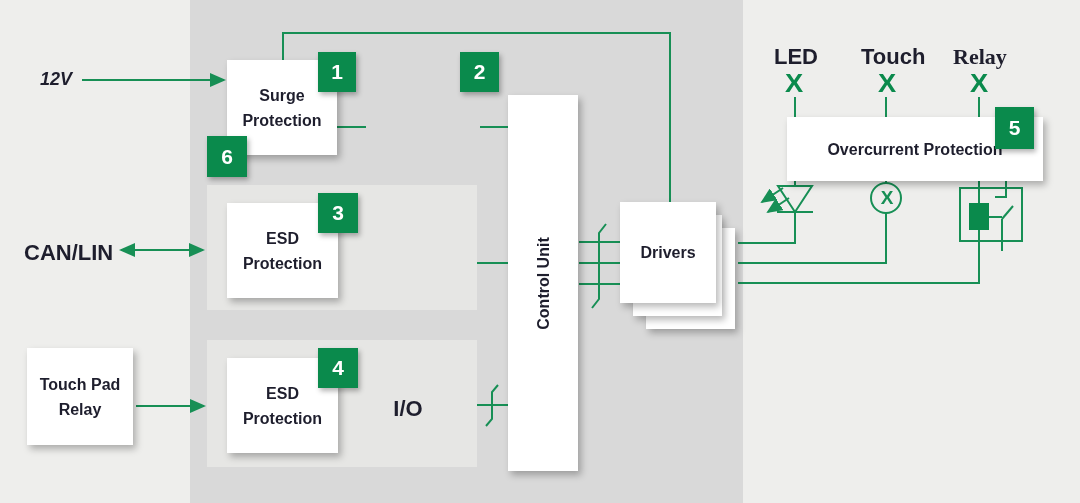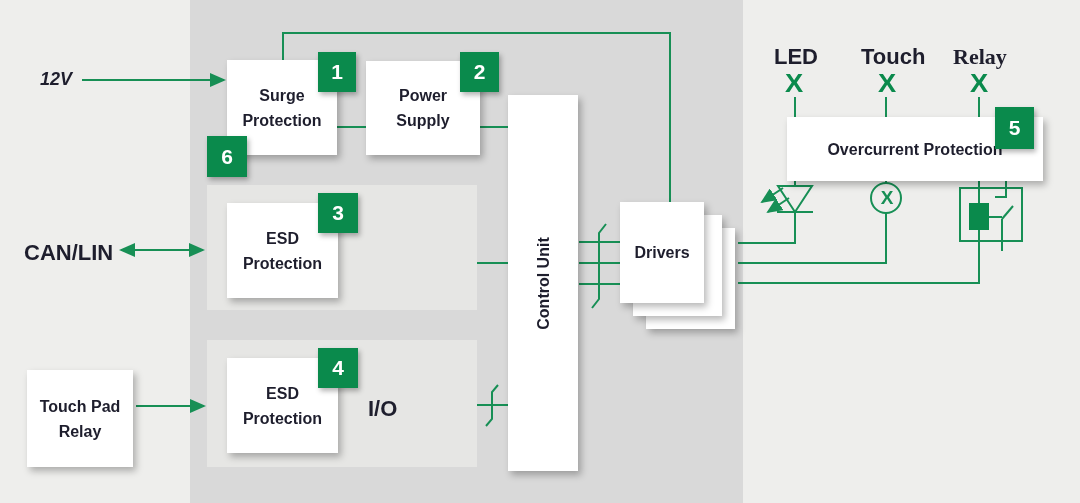--- a/index.html
+++ b/index.html
@@ -103,55 +103,51 @@
       <path class="ln" d="M1002 219 V251"></path>
       <path class="ln" d="M1006 176 V197 H995"></path>
     </g>
   </svg>
 
   <div class="box" style="left:227px;top:60px;width:110px;height:95px;">
     <span>Surge</span>
     <span>Protection</span>
   </div>
 
-  <div class="box" style="left:366px;top:61px;width:114px;height:94px;">
-    <span>Power</span>
-    <span>Supply</span>
-  </div>
 
   <div class="box" style="left:227px;top:203px;width:111px;height:95px;">
     <span>ESD</span>
     <span>Protection</span>
   </div>
 
   <div class="box" style="left:227px;top:358px;width:111px;height:95px;">
     <span>ESD</span>
     <span>Protection</span>
   </div>
 
-  <div class="box" style="left:27px;top:370px;width:106px;height:97px;">
+  <div class="box" style="left:27px;top:348px;width:106px;height:97px;">
     <span>Touch Pad</span>
     <span>Relay</span>
   </div>
 
   <div class="box" style="left:508px;top:95px;width:70px;height:376px;">
     <span class="vert">Control Unit</span>
   </div>
 
   <div class="stackbox" style="left:646px;top:228px;width:89px;height:101px;z-index:3;"></div>
   <div class="stackbox" style="left:633px;top:215px;width:89px;height:101px;z-index:4;"></div>
-  <div class="box z4" style="left:620px;top:202px;width:84px;height:101px;z-index:5;">
+  <div class="box z4" style="left:620px;top:202px;width:96px;height:101px;z-index:5;">
     <span>Drivers</span>
   </div>
 
   <div class="box" style="left:787px;top:117px;width:256px;height:64px;align-items:center;">
     <span>Overcurrent Protection</span>
   </div>
 
-  <div class="lbl" style="left:368px;top:396px;width:80px;text-align:left;">I/O</div>
+  <div class="lbl" style="left:368px;top:396px;width:80px;text-align:center;">I/O</div>
 
   <div class="badge" style="left:318px;top:52px;width:38px;height:40px;">1</div>
   <div class="badge" style="left:460px;top:52px;width:39px;height:40px;">2</div>
   <div class="badge" style="left:318px;top:193px;width:40px;height:40px;">3</div>
   <div class="badge" style="left:318px;top:348px;width:40px;height:40px;">4</div>
   <div class="badge" style="left:995px;top:107px;width:39px;height:42px;">5</div>
   <div class="badge" style="left:207px;top:136px;width:40px;height:41px;">6</div>
 
   <div class="lbl" style="left:40px;top:69px;font-size:18px;font-style:italic;">12V</div>
   <div class="lbl" style="left:24px;top:240px;">CAN/LIN</div>

